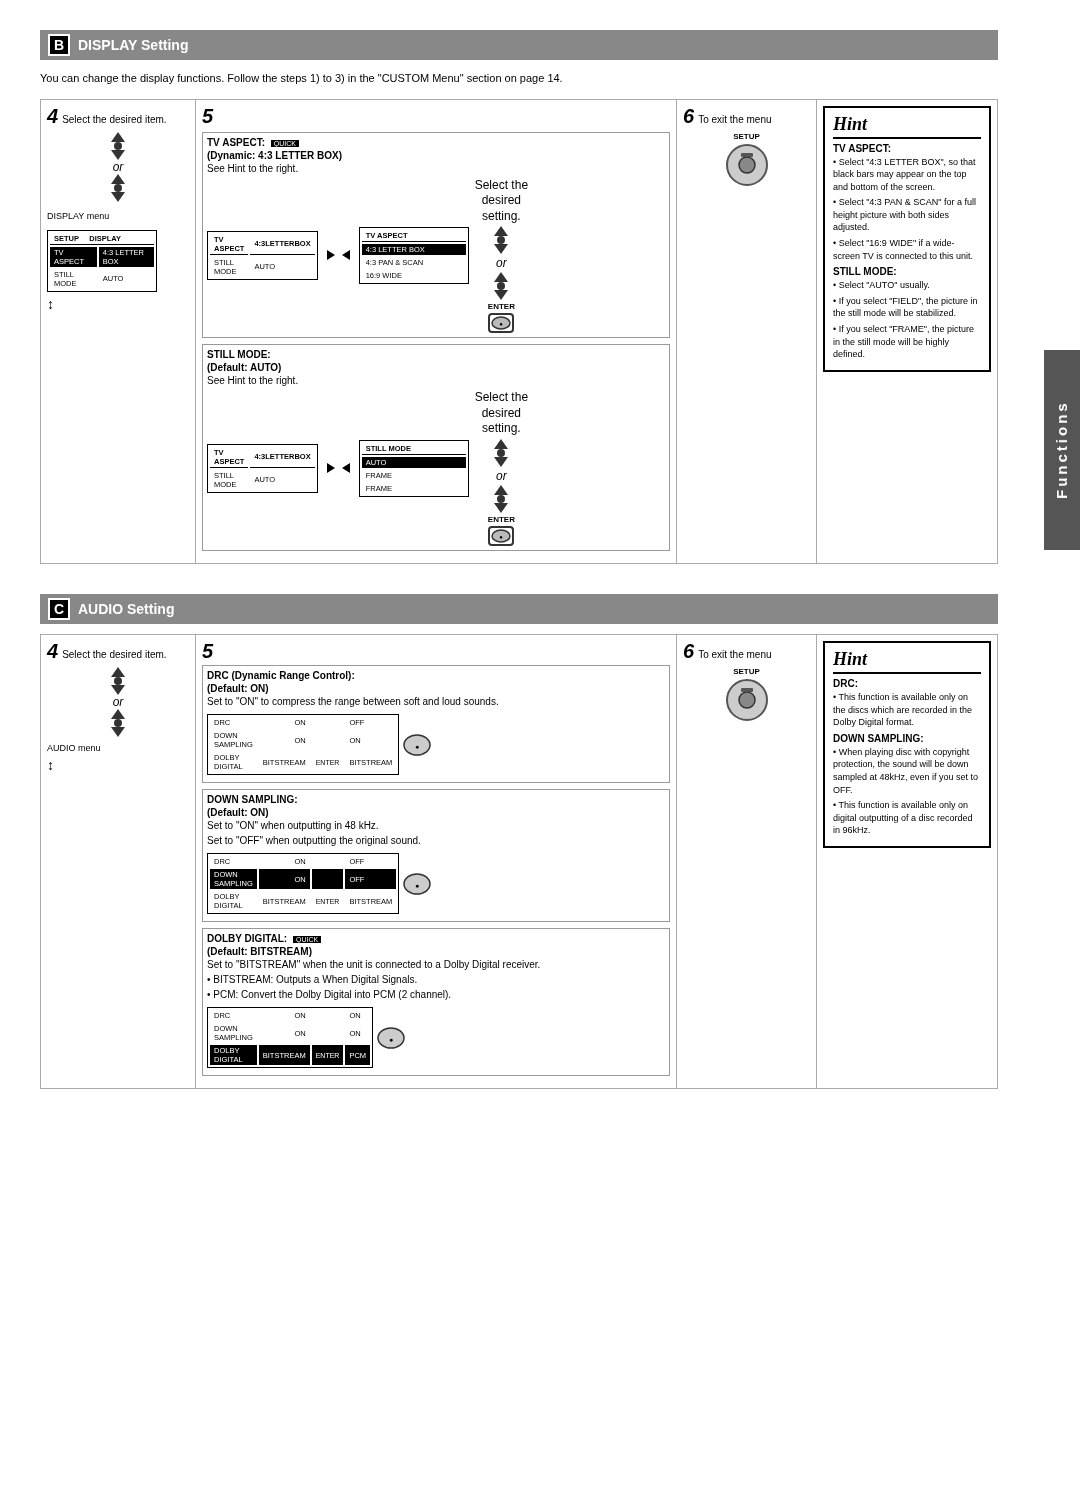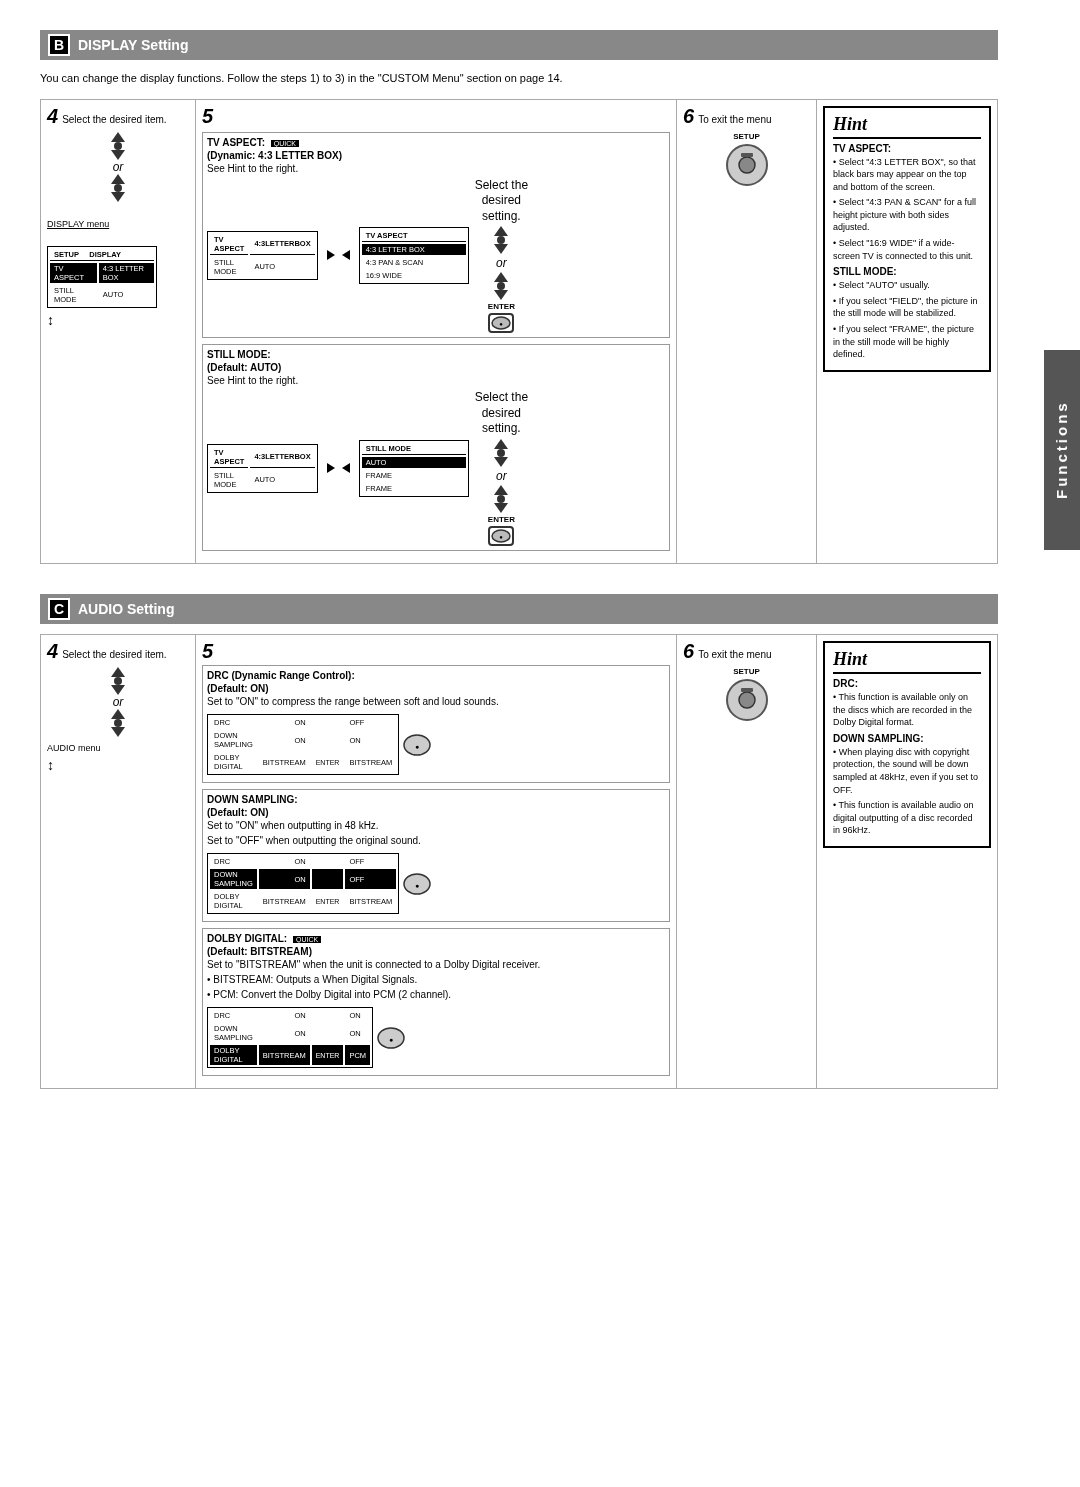--- a/index.html
+++ b/index.html
@@ -274,21 +274,21 @@
             <div class="arrow-down-tri"></div>
           </div>
           <div class="or-text">or</div>
           <div class="updown-icon">
             <div class="arrow-up-tri"></div>
             <div class="circle-center"></div>
             <div class="arrow-down-tri"></div>
           </div>
         </div>
 
-        <div style="font-size:9px;margin:17px 0;text-decoration:underline;">DISPLAY menu</div>
+        <div style="font-size:9px;margin:9px 0;">DISPLAY menu</div>
 
         <table class="screen-table">
           <tbody>
               <tr class="title-row">
                 <td colspan="2">SETUP &nbsp;&nbsp;&nbsp; DISPLAY</td>
               </tr>
           <tr class="inv">
                 <td>TV ASPECT</td>
                 <td>4:3 LETTER BOX</td>
               </tr>
@@ -669,21 +669,21 @@
 
       <div class="step-col step-col-hint">
         <div class="hint-box">
           <div class="hint-title">Hint</div>
 
           <div class="hint-subtitle">DRC:</div>
           <div class="hint-text">• This function is available only on the discs which are recorded in the Dolby Digital format.</div>
 
           <div class="hint-subtitle">DOWN SAMPLING:</div>
           <div class="hint-text">• When playing disc with copyright protection, the sound will be down sampled at 48kHz, even if you set to OFF.</div>
-          <div class="hint-text">• This function is available audio on digital outputting of a disc recorded in 96kHz.</div>
+          <div class="hint-text">• This function is available only on digital outputting of a disc recorded in 96kHz.</div>
         </div>
       </div>
 
     </div>
   </div>
 
   <div style="
     position: fixed;
     right: 0;
     top: 350px;

